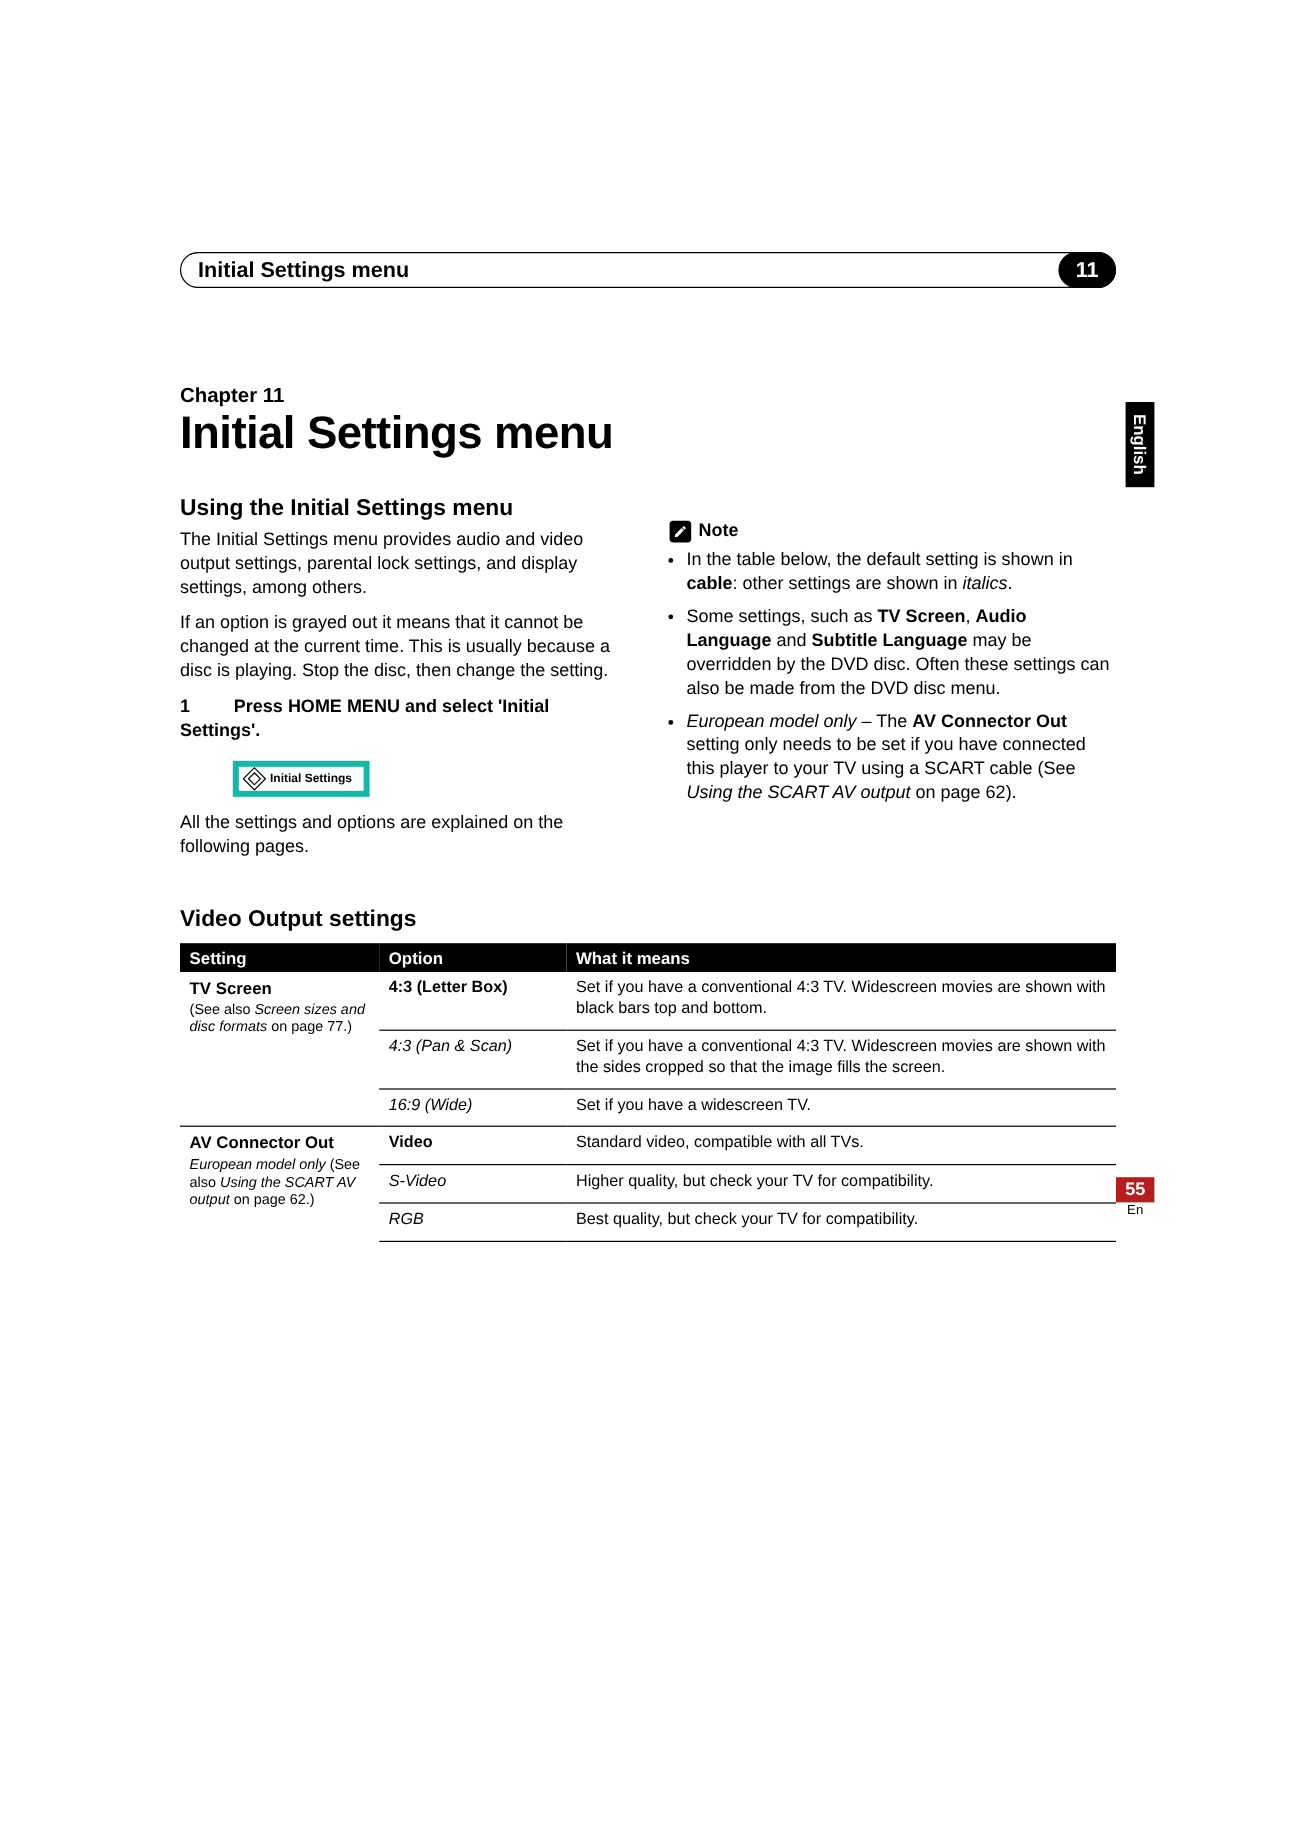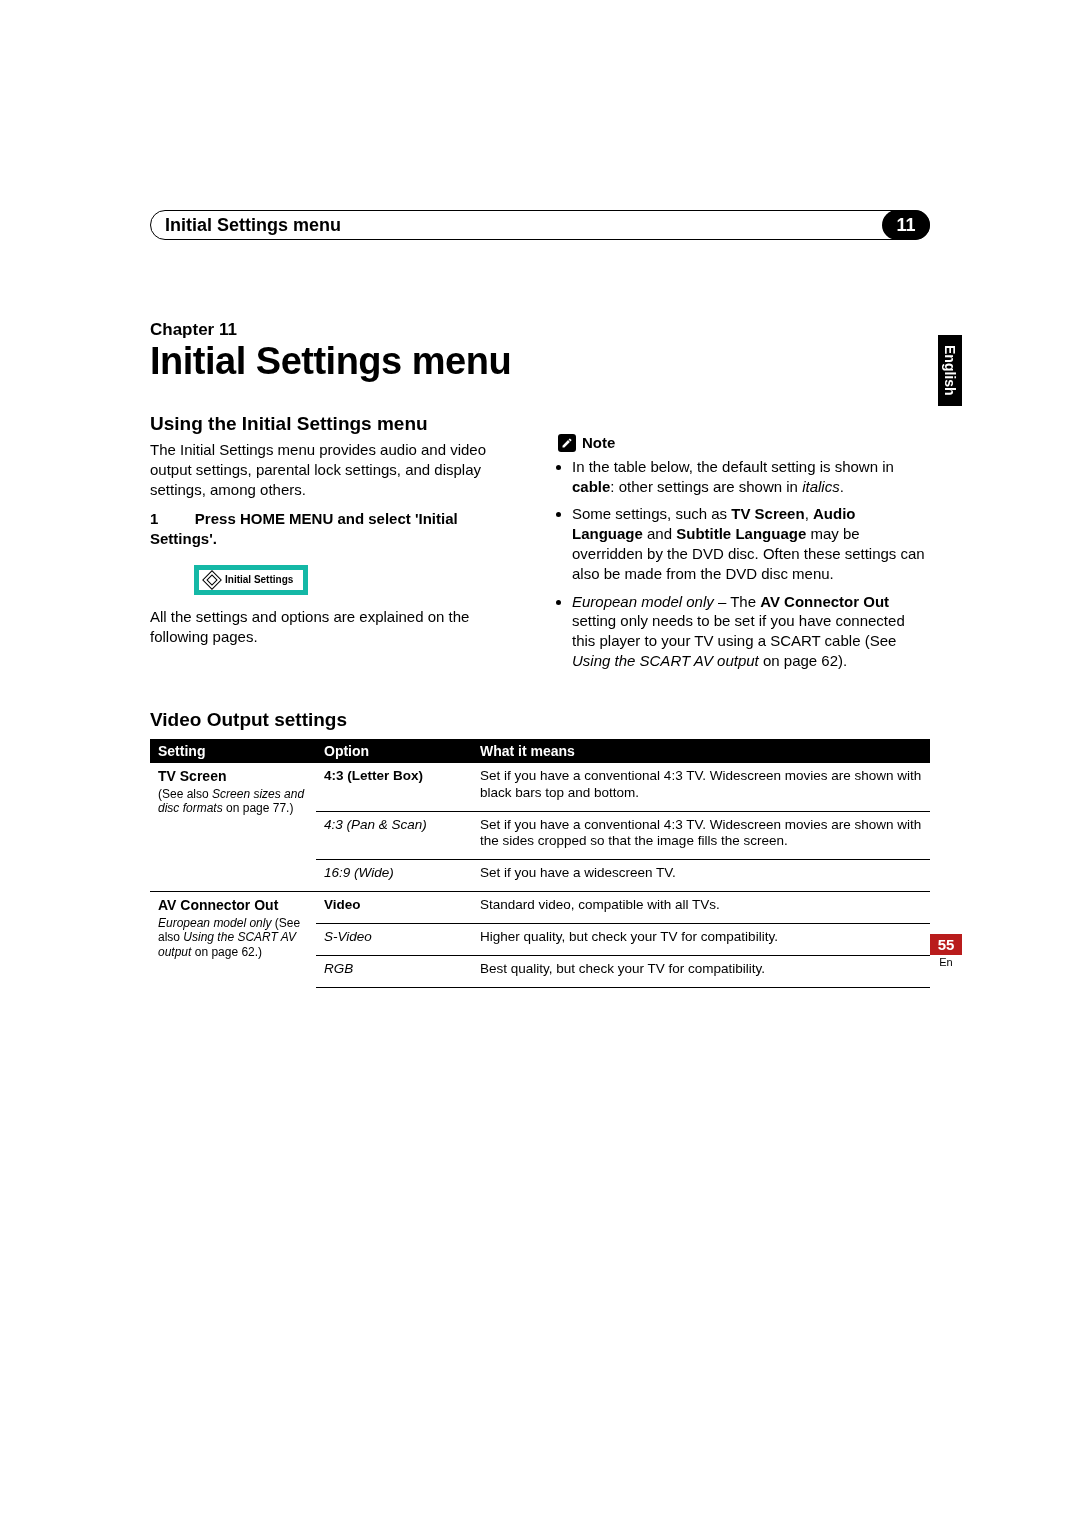--- a/index.html
+++ b/index.html
@@ -184,20 +184,21 @@
 
   <div class="lang-tab">English</div>
 
   <div class="chapter-label">Chapter 11</div>
   <h1 class="main-title">Initial Settings menu</h1>
 
   <div class="two-col">
     <div class="col">
       <div class="section-heading">Using the Initial Settings menu</div>
       <p class="p">The Initial Settings menu provides audio and video output settings, parental lock settings, and display settings, among others.</p>
+      <p class="p">If an option is grayed out it means that it cannot be changed at the current time. This is usually because a disc is playing. Stop the disc, then change the setting.</p>
 
       <p class="p">
         <span class="step-num">1</span>&nbsp;&nbsp;
         <span class="step-text">Press HOME MENU and select 'Initial Settings'.</span>
       </p>
       <div class="osd-box">
         <span class="osd-icon"></span>
         <span>Initial Settings</span>
       </div>
 

